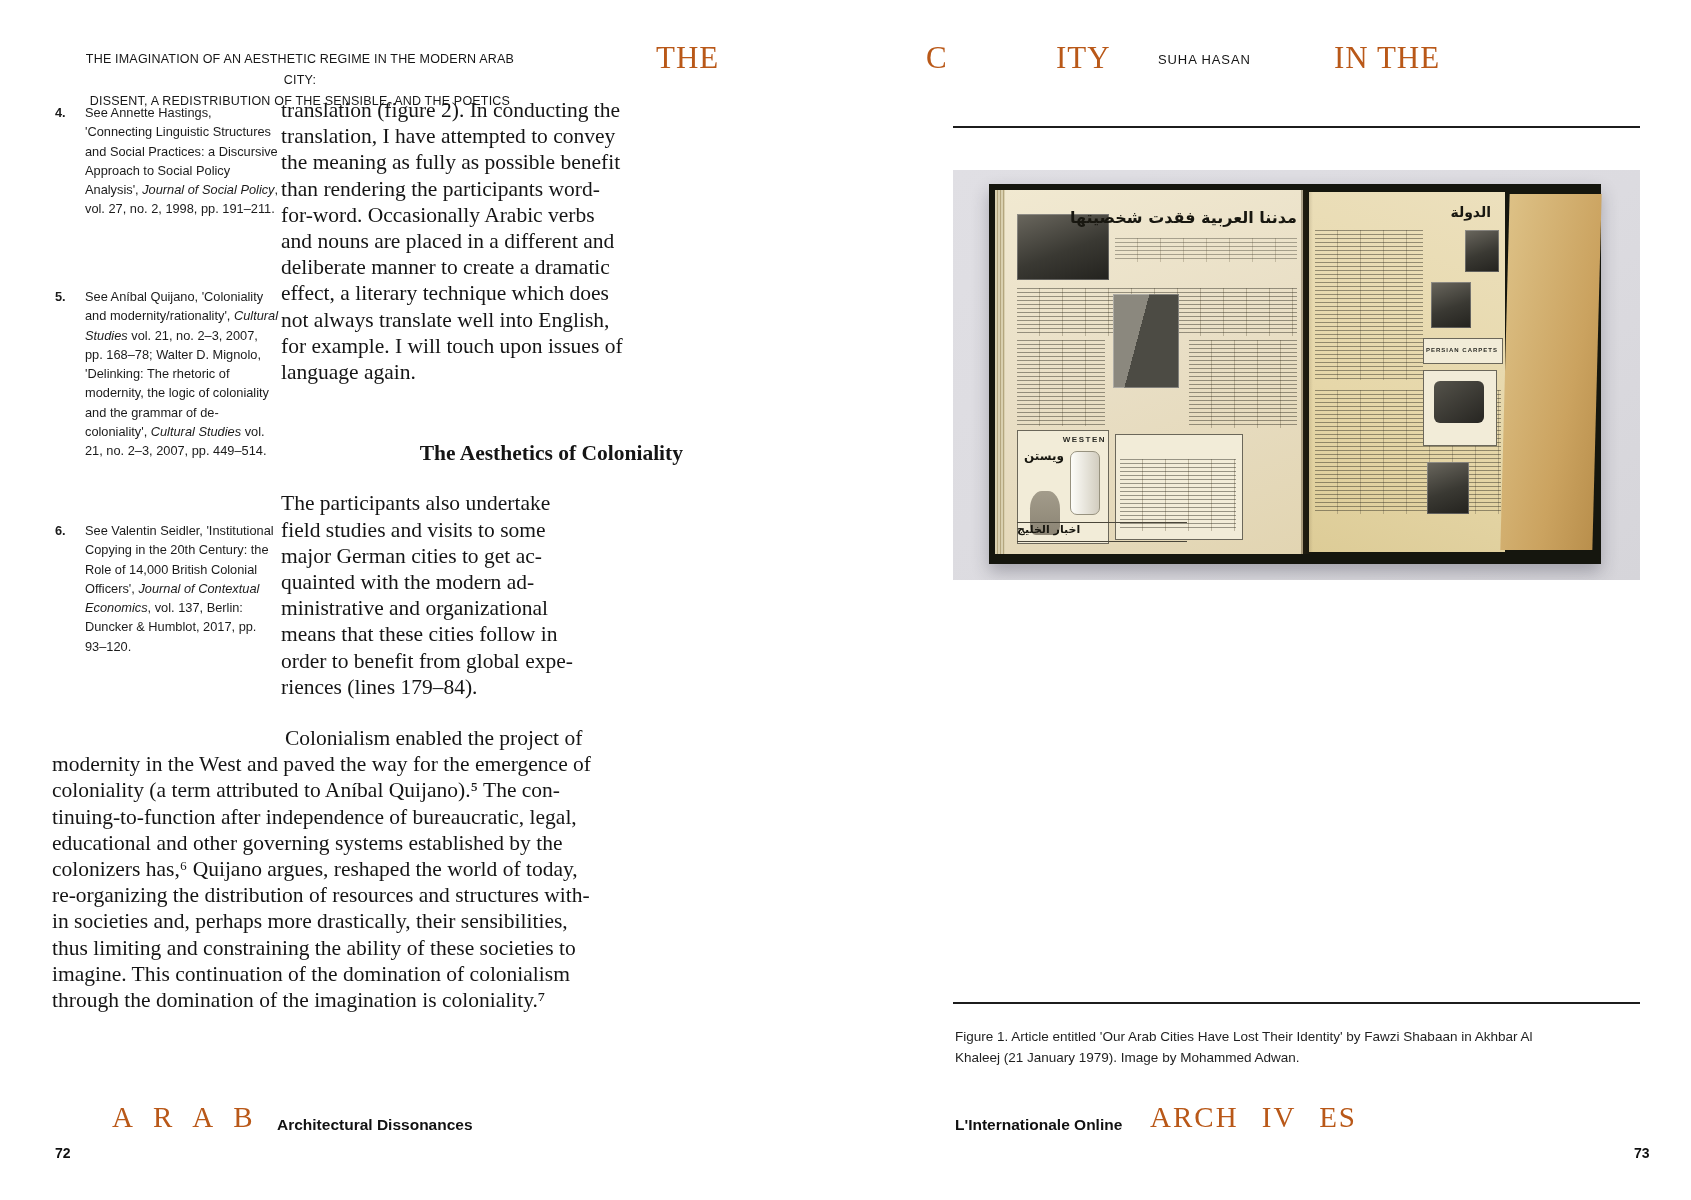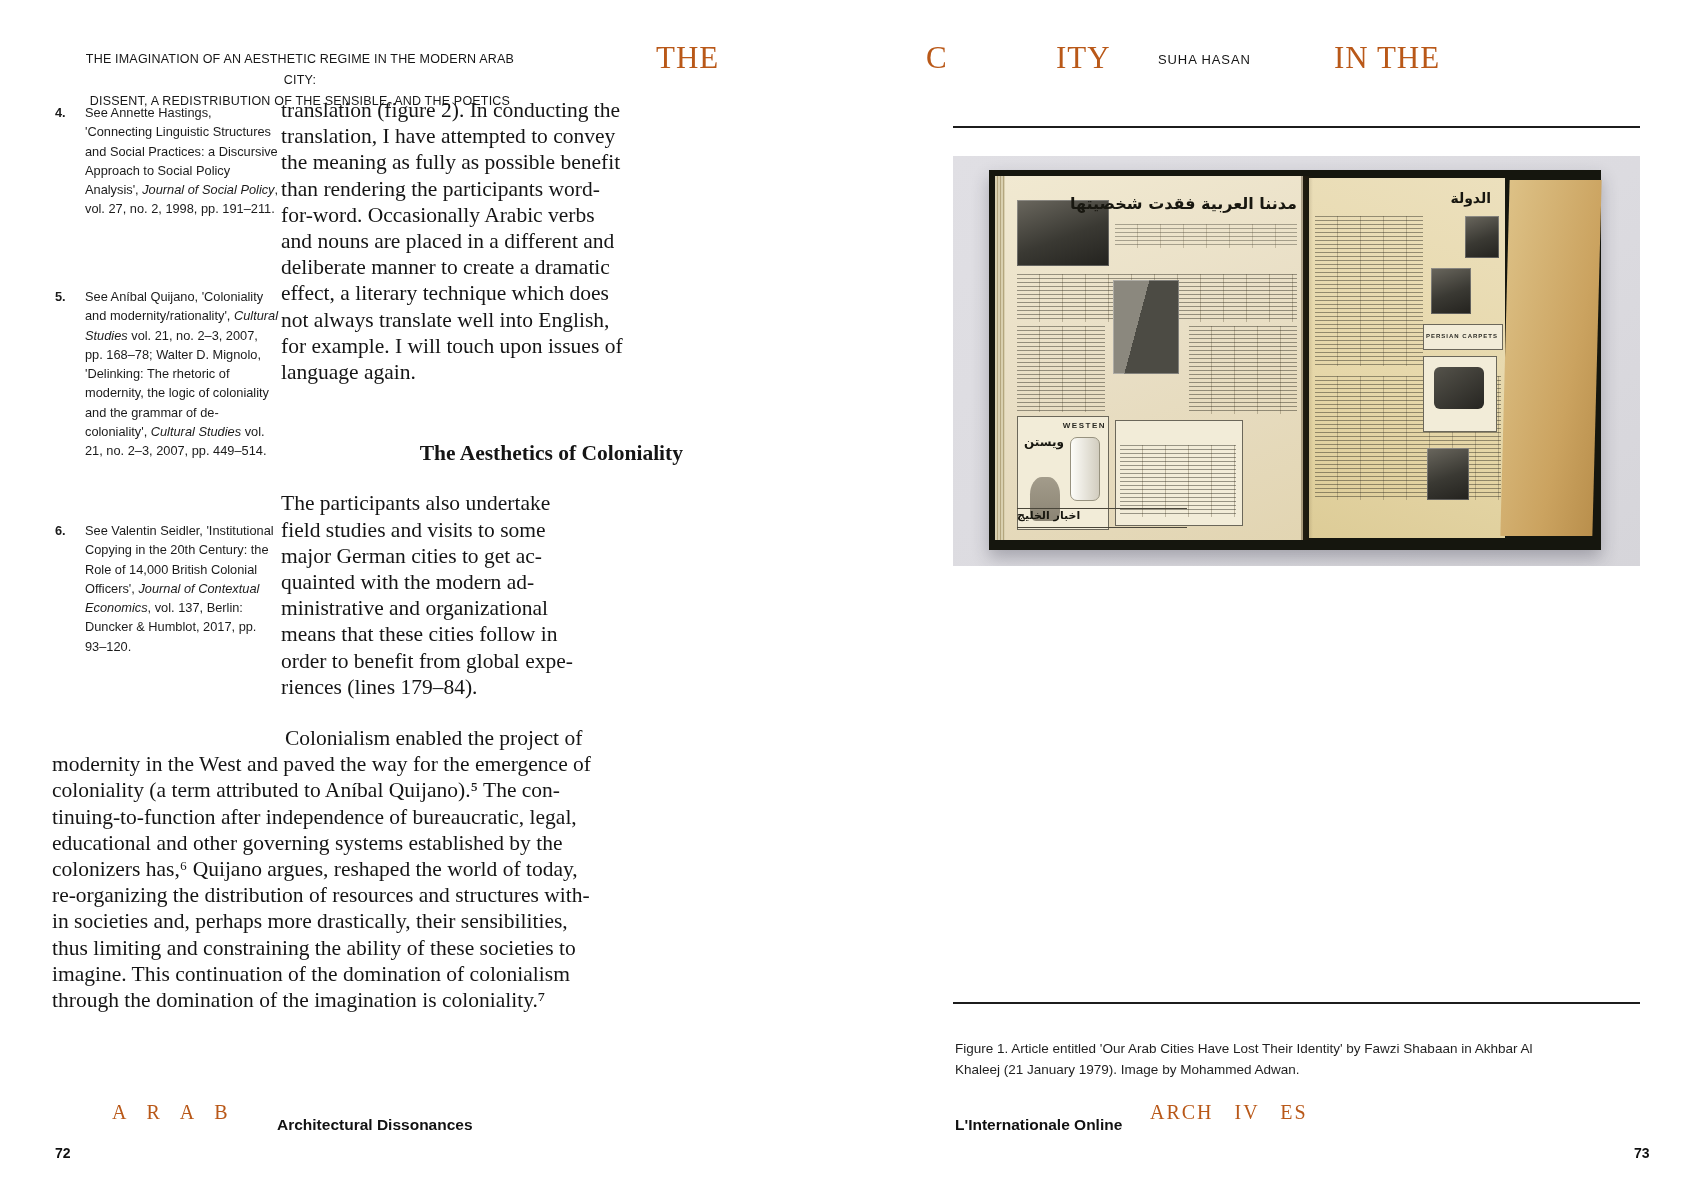--- a/index.html
+++ b/index.html
@@ -31,33 +31,33 @@
 
   .article-col{position:absolute;left:281px;top:97px;width:402px;
     font:21.5px/26.2px "Liberation Serif","DejaVu Serif",serif;color:#151515;}
   .article-col .tline,.wide-par .tline{white-space:nowrap;}
   .section-heading{font-weight:bold;text-align:right;margin:55px 0 24px 0;font-size:21.5px;}
   .wide-par{position:absolute;left:52px;top:725px;width:640px;
     font:21.5px/26.2px "Liberation Serif","DejaVu Serif",serif;color:#151515;}
   .wide-par .tline:first-child{padding-left:233px;}
 
   .caption{position:absolute;left:955px;top:1027px;width:612px;
-    font:13.5px/20.5px "Liberation Sans","DejaVu Sans",sans-serif;color:#1f1f1f;margin-top:12px;}
+    font:13.5px/20.5px "Liberation Sans","DejaVu Sans",sans-serif;color:#1f1f1f;}
 
   .page-num{position:absolute;font:600 14px "Liberation Sans","DejaVu Sans",sans-serif;color:#111;margin-top:28px;}
   #pn-72{left:55px;top:1117px} #pn-73{left:1634px;top:1117px}
   .footer-display{position:absolute;font-family:"Liberation Serif","DejaVu Serif",serif;
-    font-size:20px;color:#b95818;white-space:nowrap;}
+    font-size:29px;color:#b95818;white-space:nowrap;}
   #fd-arab{left:112px;top:1101px;letter-spacing:20px;}
   #fd-archives{left:1150px;top:1101px;letter-spacing:2px;word-spacing:14px;}
   .footer-pub{position:absolute;font:700 15.5px "Liberation Sans","DejaVu Sans",sans-serif;color:#111;}
   #fp-ad{left:277px;top:1116px} #fp-io{left:955px;top:1116px}
 
   
-  .photo{position:absolute;left:953px;top:156px;width:687px;height:410px;
+  .photo{position:absolute;left:953px;top:170px;width:687px;height:410px;
     background:linear-gradient(145deg,#e0dfe4 0%,#dcdbe0 55%,#d6d5da 100%);overflow:hidden;}
   .photo *{position:absolute;}
   .book-cover{left:36px;top:14px;width:612px;height:380px;background:#15160e;
     box-shadow:0 8px 16px rgba(40,40,55,.30);}
   .page-edges{left:42px;top:20px;width:10px;height:364px;
     background:repeating-linear-gradient(90deg,#d9d0b0 0 2px,#b4a67e 2px 3px);}
   .left-page{left:52px;top:20px;width:298px;height:364px;
     background:linear-gradient(160deg,#f1e9d1 0%,#e9dfc6 45%,#e2d5b2 100%);}
   .gutter{left:348px;top:20px;width:12px;height:364px;
     background:linear-gradient(90deg,rgba(60,45,20,.38),rgba(60,45,20,0));}

